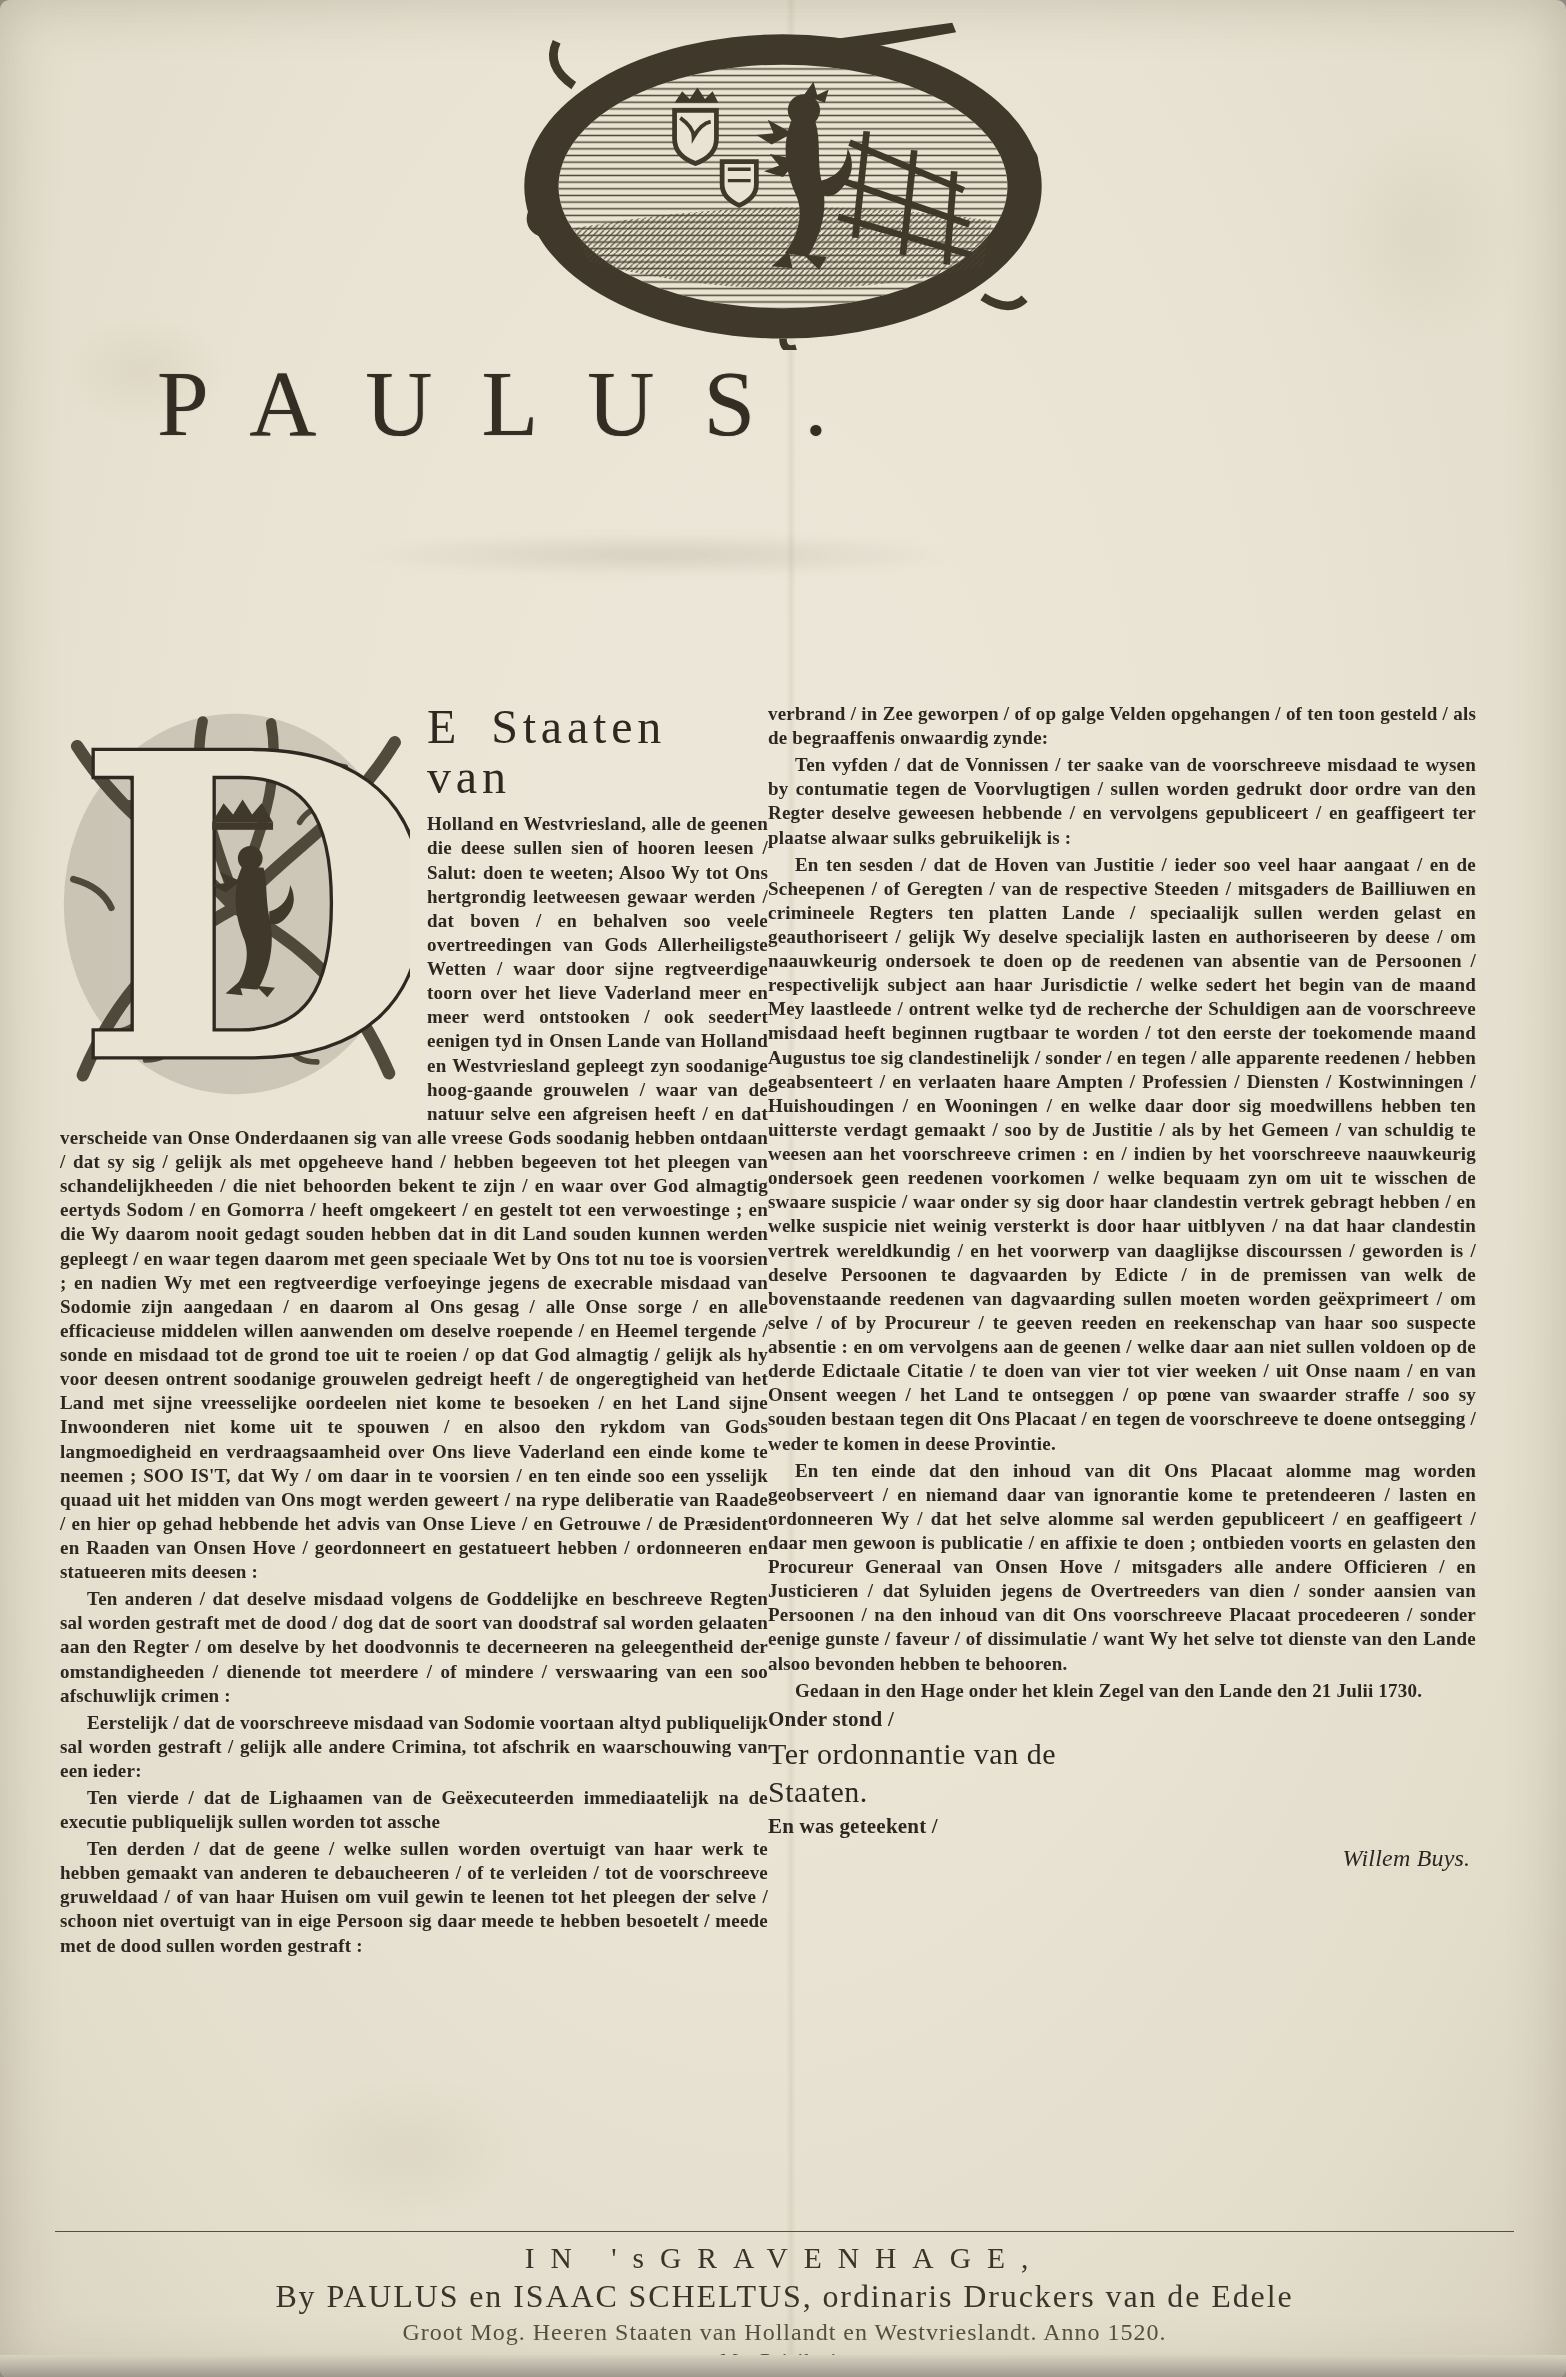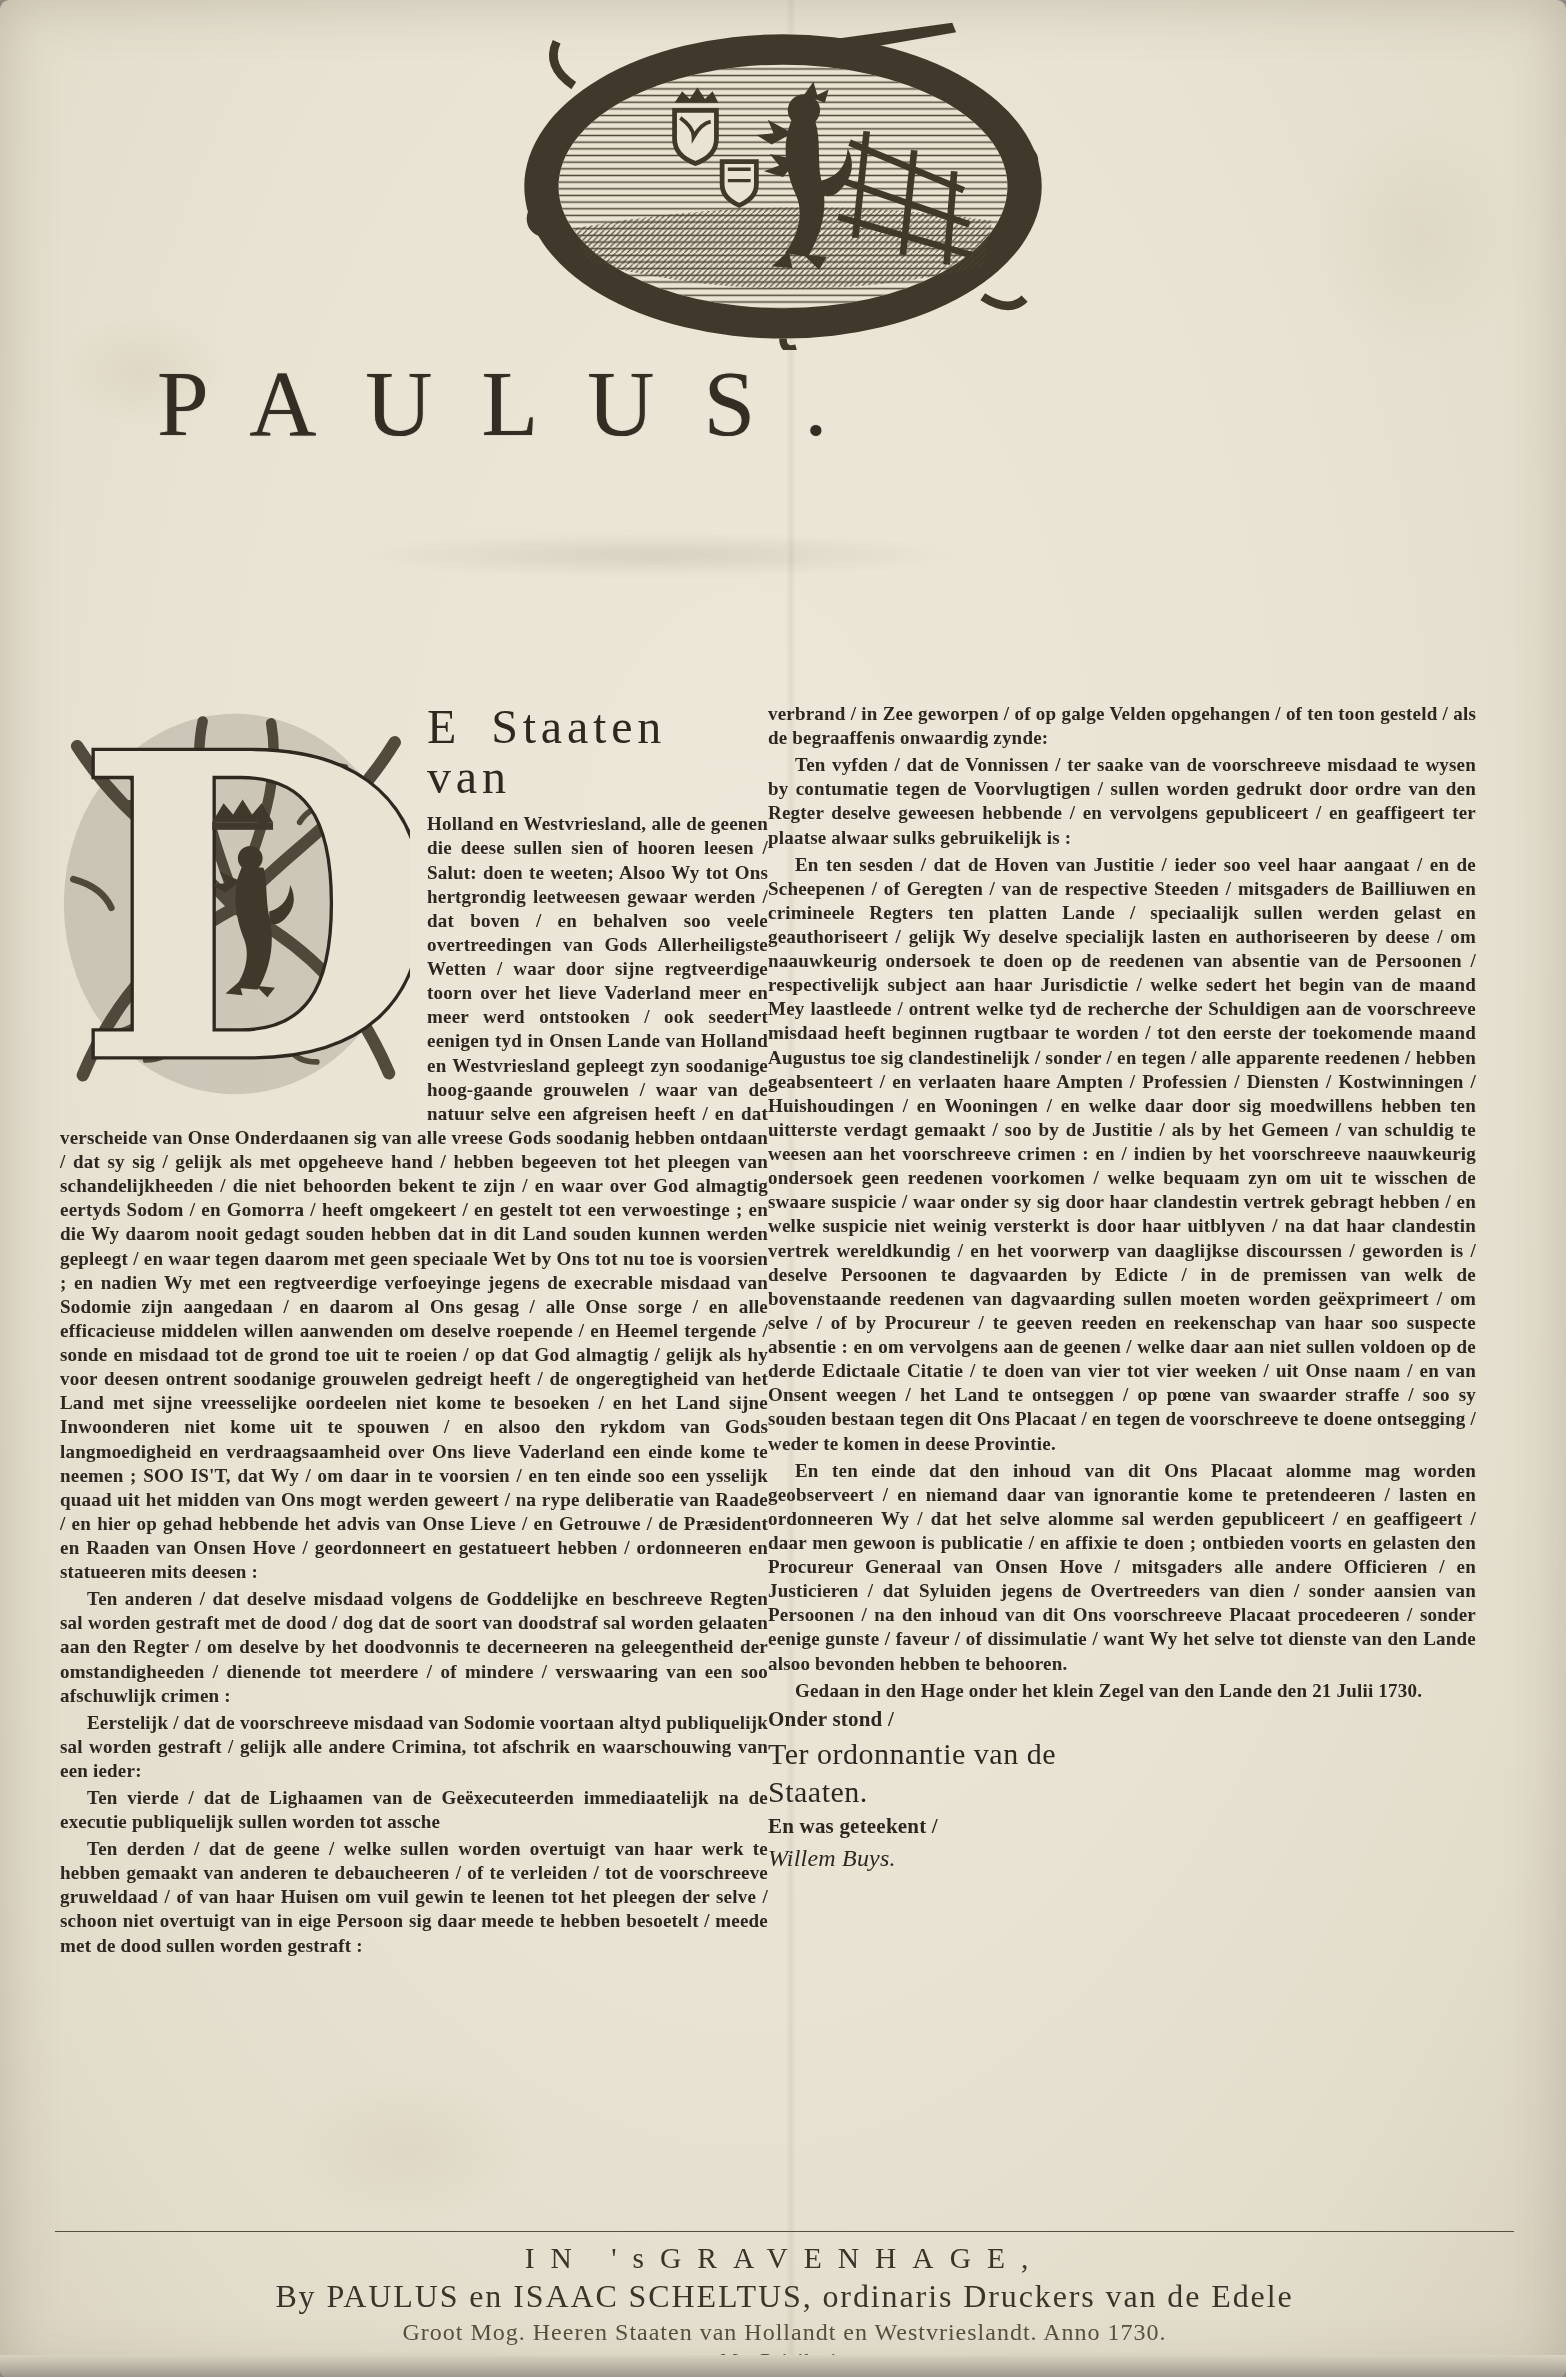--- a/index.html
+++ b/index.html
@@ -57,21 +57,21 @@
   .closing-gedaan{margin-top:5.7px;}
   .onder-stond{margin:9.5px 0 3.8px 176px;text-align:left;font-size:21px;}
   .ordonnantie{
     font-family:"Liberation Serif", serif;font-weight:400;
     font-size:30px;margin:5.7px 0 3.8px 276px;width:352px;text-align:left;
     line-height:1.25;letter-spacing:0.5px;
   }
   .geteekent{margin:7.6px 0 1.9px 447px;text-align:left;font-size:21px;}
   .signature{
     font-family:"DejaVu Serif", serif;font-style:italic;font-weight:400;
-    font-size:24px;text-align:left;padding-right:5.7px;margin-top:3.8px;
+    font-size:24px;text-align:right;padding-right:5.7px;margin-top:3.8px;
   }
 
   .footer{position:absolute;left:55px;top:2231px;width:1459px;text-align:center;}
   .footer-rule{border-top:1.9px solid #55503f;width:100%;margin-bottom:9.5px;}
   .f1{font-family:"Liberation Serif", serif;font-size:29.5px;letter-spacing:16px;color:#3a342a;}
   .f2{font-family:"Liberation Serif", serif;font-size:32px;letter-spacing:1.9px;color:#3a342a;margin-top:3.8px;}
   .f3{font-family:"Liberation Serif", serif;font-size:24px;letter-spacing:1px;color:#564f40;margin-top:3.8px;}
   .f4{font-family:"Liberation Serif", serif;font-style:italic;font-size:22px;color:#564f40;margin-top:1.9px;}
 </style>
 </head>
@@ -185,19 +185,19 @@
       <p class="ordonnantie">Ter ordonnantie van de Staaten.</p>
       <p class="geteekent">En was geteekent /</p>
       <p class="signature">Willem Buys.</p>
     </div>
   </div>
 
   <div class="footer">
     <div class="footer-rule"></div>
     <div class="f1">IN 'sGRAVENHAGE,</div>
     <div class="f2">By PAULUS en ISAAC SCHELTUS, ordinaris Druckers van de Edele</div>
-    <div class="f3">Groot Mog. Heeren Staaten van Hollandt en Westvrieslandt.  Anno 1730.</div>
+    <div class="f3">Groot Mog. Heeren Staaten van Hollandt en Westvrieslandt.  Anno 1520.</div>
     <div class="f4">Met Privilegie.</div>
   </div>
 
   <div class="scan-bottom"></div>
 </div>
 
 
 </body></html>

